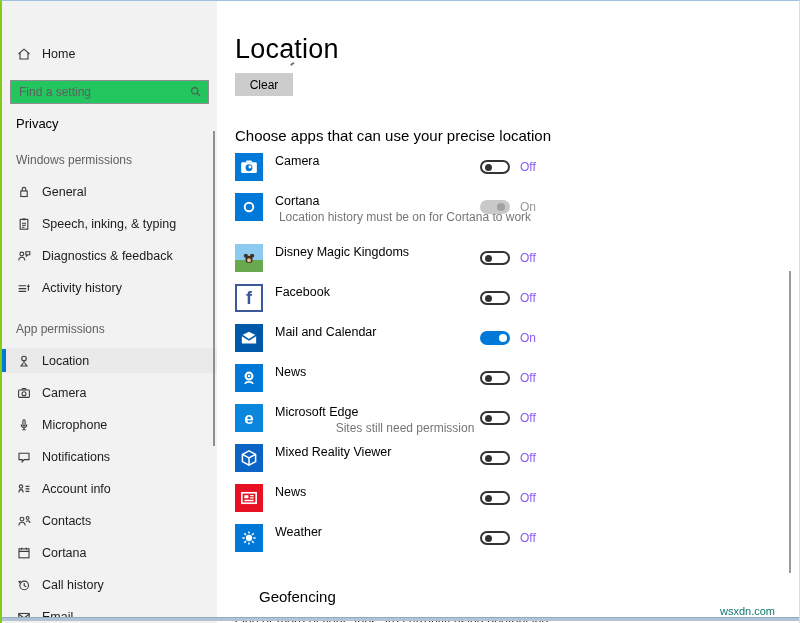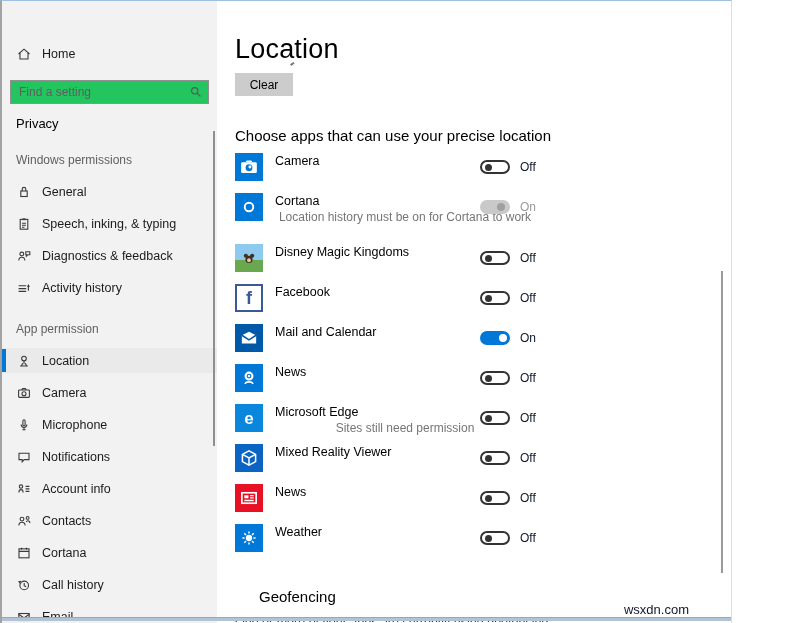--- a/index.html
+++ b/index.html
@@ -1,19 +1,19 @@
 <!DOCTYPE html>
 <html><head>
 <meta charset="utf-8">
 <style>
   * { margin:0; padding:0; box-sizing:border-box; }
   html,body { width:800px; height:623px; background:#fff; font-family:"Liberation Sans", sans-serif; }
   .window {
-    position:relative; width:732px; height:623px; background:#fff; overflow:hidden;
-    border-left:2px solid #a3a3a3; border-top:1px solid #9fc0e0; border-right:1px solid #cfe0ef;padding-left:13px;
+    position:relative; width:800px; height:623px; background:#fff; overflow:hidden;
+    border-left:2px solid #84cc16; border-top:1px solid #9fc0e0; border-right:1px solid #cfe0ef;padding-left:13px;
   }
   
   .back-arrow { position:absolute; left:14px; top:4px; font-size:15px; color:#333; cursor:default; }
   .app-title { position:absolute; left:44px; top:6px; font-size:12px; color:#000; }
   .win-controls { position:absolute; right:6px; top:0; display:flex; }
   .win-btn { width:36px; height:26px; display:flex; align-items:center; justify-content:center; color:#444; }
   .win-btn.min { font-size:13px; }
   .win-btn.max { font-size:10px; }
   .win-btn.close { font-size:11px; }
   
@@ -48,38 +48,38 @@
   .app-name { font-size:12.5px; color:#000; line-height:15px; }
   .app-sub { font-size:12px; color:#767676; line-height:14px; margin-top:1px;text-align:center; }
   .toggle { position:absolute; left:245px; top:7px; width:30px; height:14px; border-radius:8px; }
   .toggle .knob { position:absolute; border-radius:50%; }
   .toggle.off { background:#fff; border:2px solid #333; }
   .toggle.off .knob { width:7px; height:7px; left:3px; top:1.5px; background:#333; }
   .toggle.on { background:#0078d7; }
   .toggle.on .knob { width:8px; height:8px; right:3px; top:3px; background:#fff; }
   .toggle.disabled { background:#c9c9c9; }
   .toggle.disabled .knob { width:8px; height:8px; right:5px; top:3px; background:#a0a0a0; }
-  .state-label { position:absolute; left:285px; top:7px; font-size:12px; color:#0f172a; }
+  .state-label { position:absolute; left:285px; top:7px; font-size:12px; color:#8b5cf6; }
   .state-label.dim { color:#9a9a9a; }
   
   .t-blue { background:#0078d7; }
   .t-mail { background:#0058a8; }
   .t-edge { background:#0a86dc; }
   .t-mrv { background:#0b63c4; }
   .t-news { background:#e81123; }
   .t-fb { background:#fff; border:2px solid #3b5998; }
   .t-disney { background:linear-gradient(#8ec9f0 0 58%, #6aa84f 58% 100%); }
   .t-letter { color:#fff; font-size:17px; font-weight:bold; font-family:"Liberation Sans", sans-serif; line-height:1; }
   .t-fb .t-letter { color:#3b5998; font-size:18px; }
   
   .geo-heading { margin-top:24px; font-size:15px; color:#000;margin-left:24px; }
   .geo-text { margin-top:10px; height:7px; overflow:hidden; font-size:12.5px; color:#333; line-height:15px; width:520px; }
   
   .bottom-strip { position:absolute; left:0; right:0; bottom:2px; height:4px; background:#b3c3d6; border-top:1px solid #93a9c2; z-index:5; }
-  .watermark { position:absolute; right:42px; bottom:6px; font-size:13px; color:#0f172a; z-index:6; }
+  .watermark { position:absolute; right:24px; bottom:6px; font-size:11px; color:#0f766e; z-index:6; }
   .content-scrollbar { position:absolute; right:8px; top:270px; width:2px; height:302px; background:#9a9a9a; }
 </style>
 </head>
 <body>
 
 <div class="window">
 
   <span class="back-arrow">←</span>
   <span class="app-title">Settings</span>
   <div class="win-controls">
@@ -145,21 +145,21 @@
     <div class="side-item">
       <span class="sicon">
         <svg viewBox="0 0 16 16">
             <path d="M2.6 5.8h7.6M2.6 8.6h7.6M2.6 11.4h7.6"></path>
             <path d="M12.4 4.6v6.2M11 6.2h2.8"></path>
           </svg>
       </span>
       <span>Activity history</span>
     </div>
 
-    <div class="group-label second">App permission</div>
+    <div class="group-label second">App permissions</div>
 
     <div class="side-item selected">
       <span class="selbar"></span>
       <span class="sicon">
         <svg viewBox="0 0 16 16">
             <circle cx="8" cy="5.6" r="2.3"></circle>
             <path d="M8 7.9v2.3M5 13l2.2-2.8M11 13 8.8 10.2M4.2 13h7.6"></path>
           </svg>
       </span>
       <span>Location</span>

